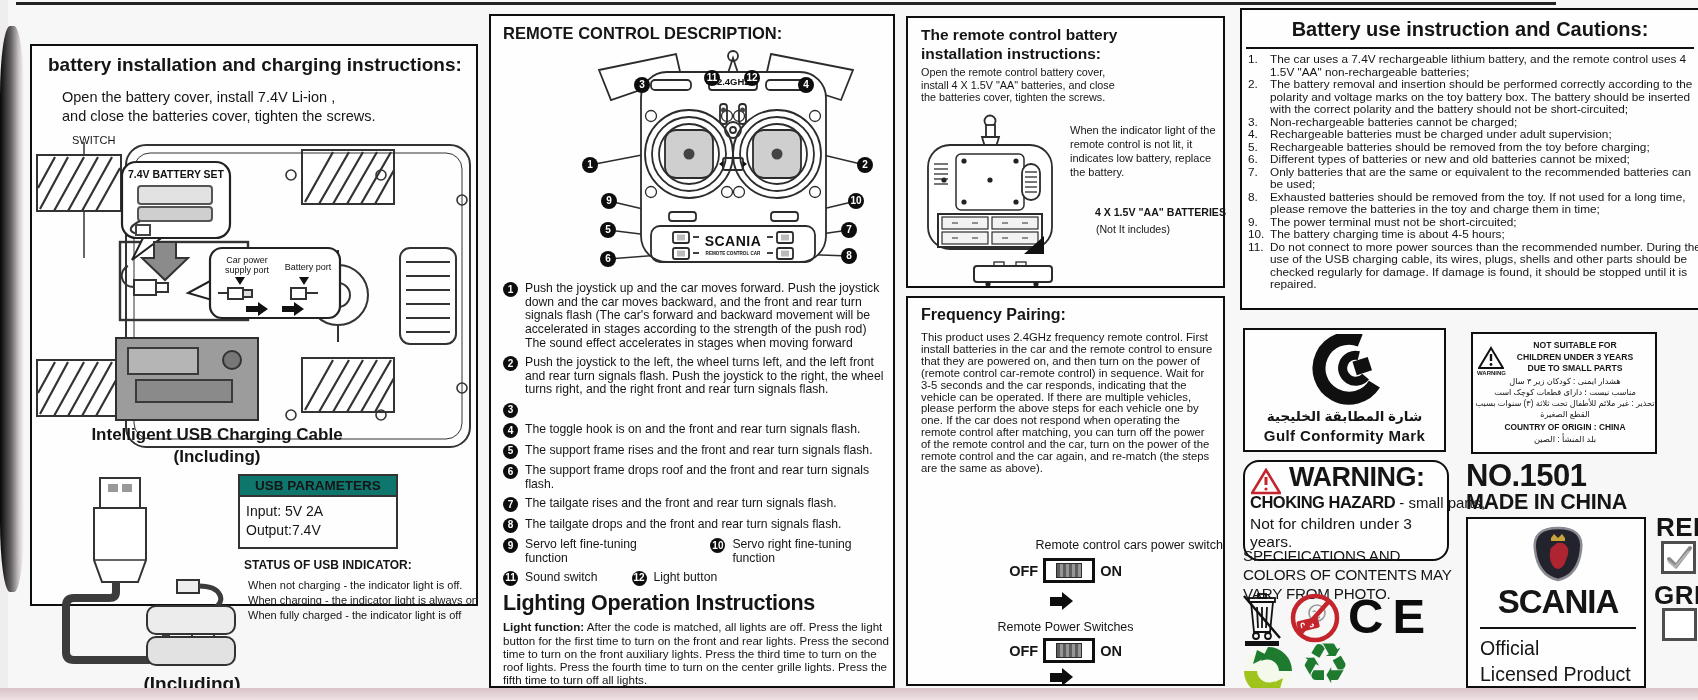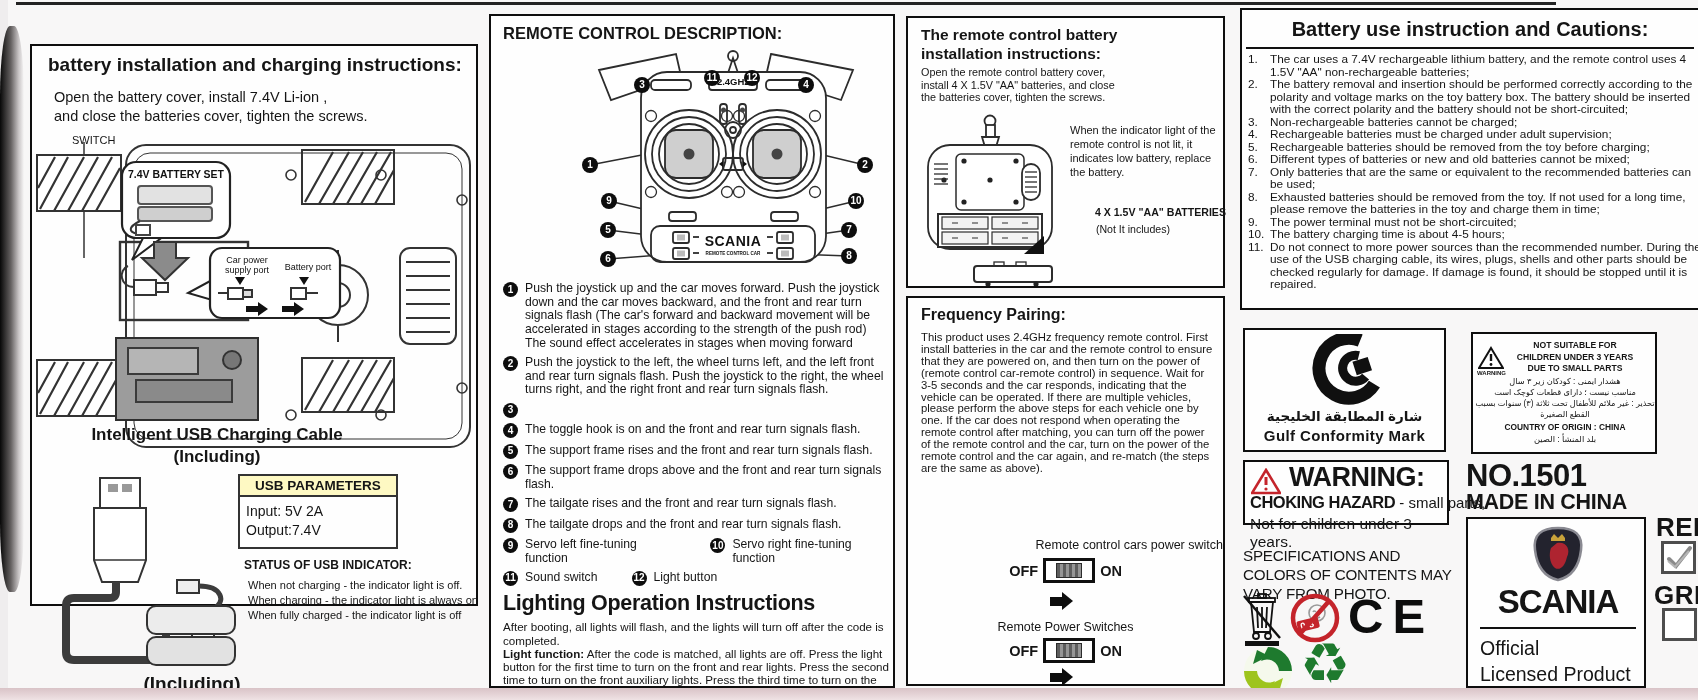--- a/index.html
+++ b/index.html
@@ -48,21 +48,21 @@
 </head>
 <body>
 
 <div id="screen">
   <div class="page"></div>
   <div class="topline"></div>
   <div class="curl"></div>
 
   <div class="panel" style="left:30px;top:12px;width:448px;height:562px;margin-top:32px;">
     <div class="abs b" style="left:16px;top:8px;font-size:19px;">battery installation and charging instructions:</div>
-    <div class="abs" style="left:22px;top:42px;font-size:14.5px;line-height:19px;">
+    <div class="abs" style="left:30px;top:42px;font-size:14.5px;line-height:19px;">
       <div>Open the  battery cover, install 7.4V Li-ion ,</div>
       <div>and close the batteries cover, tighten the screws.</div>
     </div>
     <div class="abs" style="left:40px;top:88px;font-size:11px;">SWITCH</div>
 
     <svg class="abs" style="left:4px;top:84px;" width="440" height="336" viewBox="0 0 440 336">
       <g stroke="#333" fill="none" stroke-width="2">
         <line x1="48" y1="12" x2="48" y2="128" stroke-width="1.5"></line>
 
         <g>
@@ -179,21 +179,21 @@
         <g>
           <rect x="131" y="104" width="22" height="13" fill="#eee"></rect>
           <path d="M153,110 C176,110 181,126 167,133" fill="none" stroke-width="5" stroke="#3c3c3c"></path>
           <rect x="101" y="130" width="88" height="28" rx="9" fill="#ececec"></rect>
           <rect x="101" y="161" width="88" height="28" rx="9" fill="#e2e2e2"></rect>
         </g>
       </g>
     </svg>
 
     <div class="abs" style="left:206px;top:428px;width:156px;border:2px solid #333;">
-      <div class="b ctr" style="background:#fef9c3;border-bottom:2px solid #333;font-size:13.5px;padding:2px 0;">USB PARAMETERS</div>
+      <div class="b ctr" style="background:#0f766e;border-bottom:2px solid #333;font-size:13.5px;padding:2px 0;">USB PARAMETERS</div>
       <div style="font-size:14px;padding:5px 6px 7px;line-height:19px;">
         <div>Input: 5V  2A</div>
         <div>Output:7.4V</div>
       </div>
     </div>
 
     <div class="abs b" style="left:212px;top:512px;font-size:12px;text-align:center;">STATUS OF USB INDICATOR:</div>
     <div class="abs" style="left:216px;top:532px;width:234px;font-size:11px;line-height:15px;white-space:nowrap;">
       <div>When not charging - the indicator light is off.</div>
       <div>When charging - the indicator light is always on</div>
@@ -330,21 +330,21 @@
       <div class="p2item">
           <span class="badge">4</span>
           <span>The toggle hook is on and the front and rear turn signals flash.</span>
         </div>
       <div class="p2item">
           <span class="badge">5</span>
           <span>The support frame rises and the front and rear turn signals flash.</span>
         </div>
       <div class="p2item">
           <span class="badge">6</span>
-          <span>The support frame drops above and the front and rear turn signals flash.</span>
+          <span>The support frame drops roof and the front and rear turn signals flash.</span>
         </div>
       <div class="p2item">
           <span class="badge">7</span>
           <span>The tailgate rises and the front and rear turn signals flash.</span>
         </div>
       <div class="p2item">
           <span class="badge">8</span>
           <span>The tailgate drops and the front and rear turn signals flash.</span>
         </div>
       <div class="p2pair">
@@ -362,21 +362,20 @@
             <span class="badge">11</span>
             <span>Sound switch</span>
           </div>
         <div class="p2item">
             <span class="badge">12</span>
             <span>Light button</span>
           </div>
       </div>
       <div class="b" style="font-size:21.5px;margin:2px 0 4px;letter-spacing:-0.3px;">Lighting Operation Instructions</div>
       <div style="font-size:11.6px;line-height:13.2px;">
-        <div>After booting, all lights will flash, and the lights will turn off after the code is completed.</div>
         <div><span class="b">Light function:</span><span> After the code is matched, all lights are off. Press the light button for the first time to turn on the front and rear lights. Press the second time to turn on the front auxiliary lights. Press the third time to turn on the roof lights. Press the fourth time to turn on the center grille lights. Press the fifth time to turn off all lights.</span></div>
       </div>
     </div>
   </div>
 
   <div class="panel" style="left:906px;top:16px;width:319px;height:272px;">
     <div class="abs b" style="left:13px;top:7px;font-size:15.5px;line-height:19px;">
       <div>The remote control battery</div>
       <div>installation instructions:</div>
     </div>
@@ -553,21 +552,21 @@
     <div class="abs ctr rtl" style="left:2px;top:42px;width:180px;font-size:8.2px;line-height:11px;">
       <div>هشدار ایمنی : کودکان زیر ۳ سال</div>
       <div>مناسب نیست ؛ دارای قطعات کوچک است</div>
       <div>تحذير : غير ملائم للأطفال تحت ثلاثة (٣) سنوات بسبب</div>
       <div>القطع الصغيرة</div>
     </div>
     <div class="abs b ctr" style="left:2px;top:88px;width:180px;font-size:8.4px;">COUNTRY OF ORIGIN : CHINA</div>
     <div class="abs ctr rtl" style="left:2px;top:100px;width:180px;font-size:8.4px;">بلد المنشأ : الصين</div>
   </div>
 
-  <div class="panel" style="left:1243px;top:460px;width:206px;height:65px;border-width:2.5px;">
+  <div class="panel" style="left:1243px;top:460px;width:206px;height:101px;border-width:2.5px;border-radius:16px;">
     <svg class="abs" style="left:6px;top:6px;" width="30" height="27" viewBox="0 0 30 27">
       <polygon points="15,2 29,25 1,25" fill="none" stroke="#c4242b" stroke-width="2.6"></polygon>
       <line x1="15" y1="9" x2="15" y2="17" stroke="#c4242b" stroke-width="3"></line>
       <circle cx="15" cy="21" r="1.6" fill="#c4242b"></circle>
     </svg>
     <div class="abs b" style="left:44px;top:0px;font-size:27px;letter-spacing:-0.5px;">WARNING:</div>
     <div class="abs" style="left:5px;top:31px;font-size:15px;white-space:nowrap;">
       <span class="b" style="font-size:16.5px;letter-spacing:-0.5px;">CHOKING HAZARD</span><span> - small parts,</span>
     </div>
     <div class="abs" style="left:5px;top:53px;font-size:15.5px;">Not for children under 3 years.</div>

